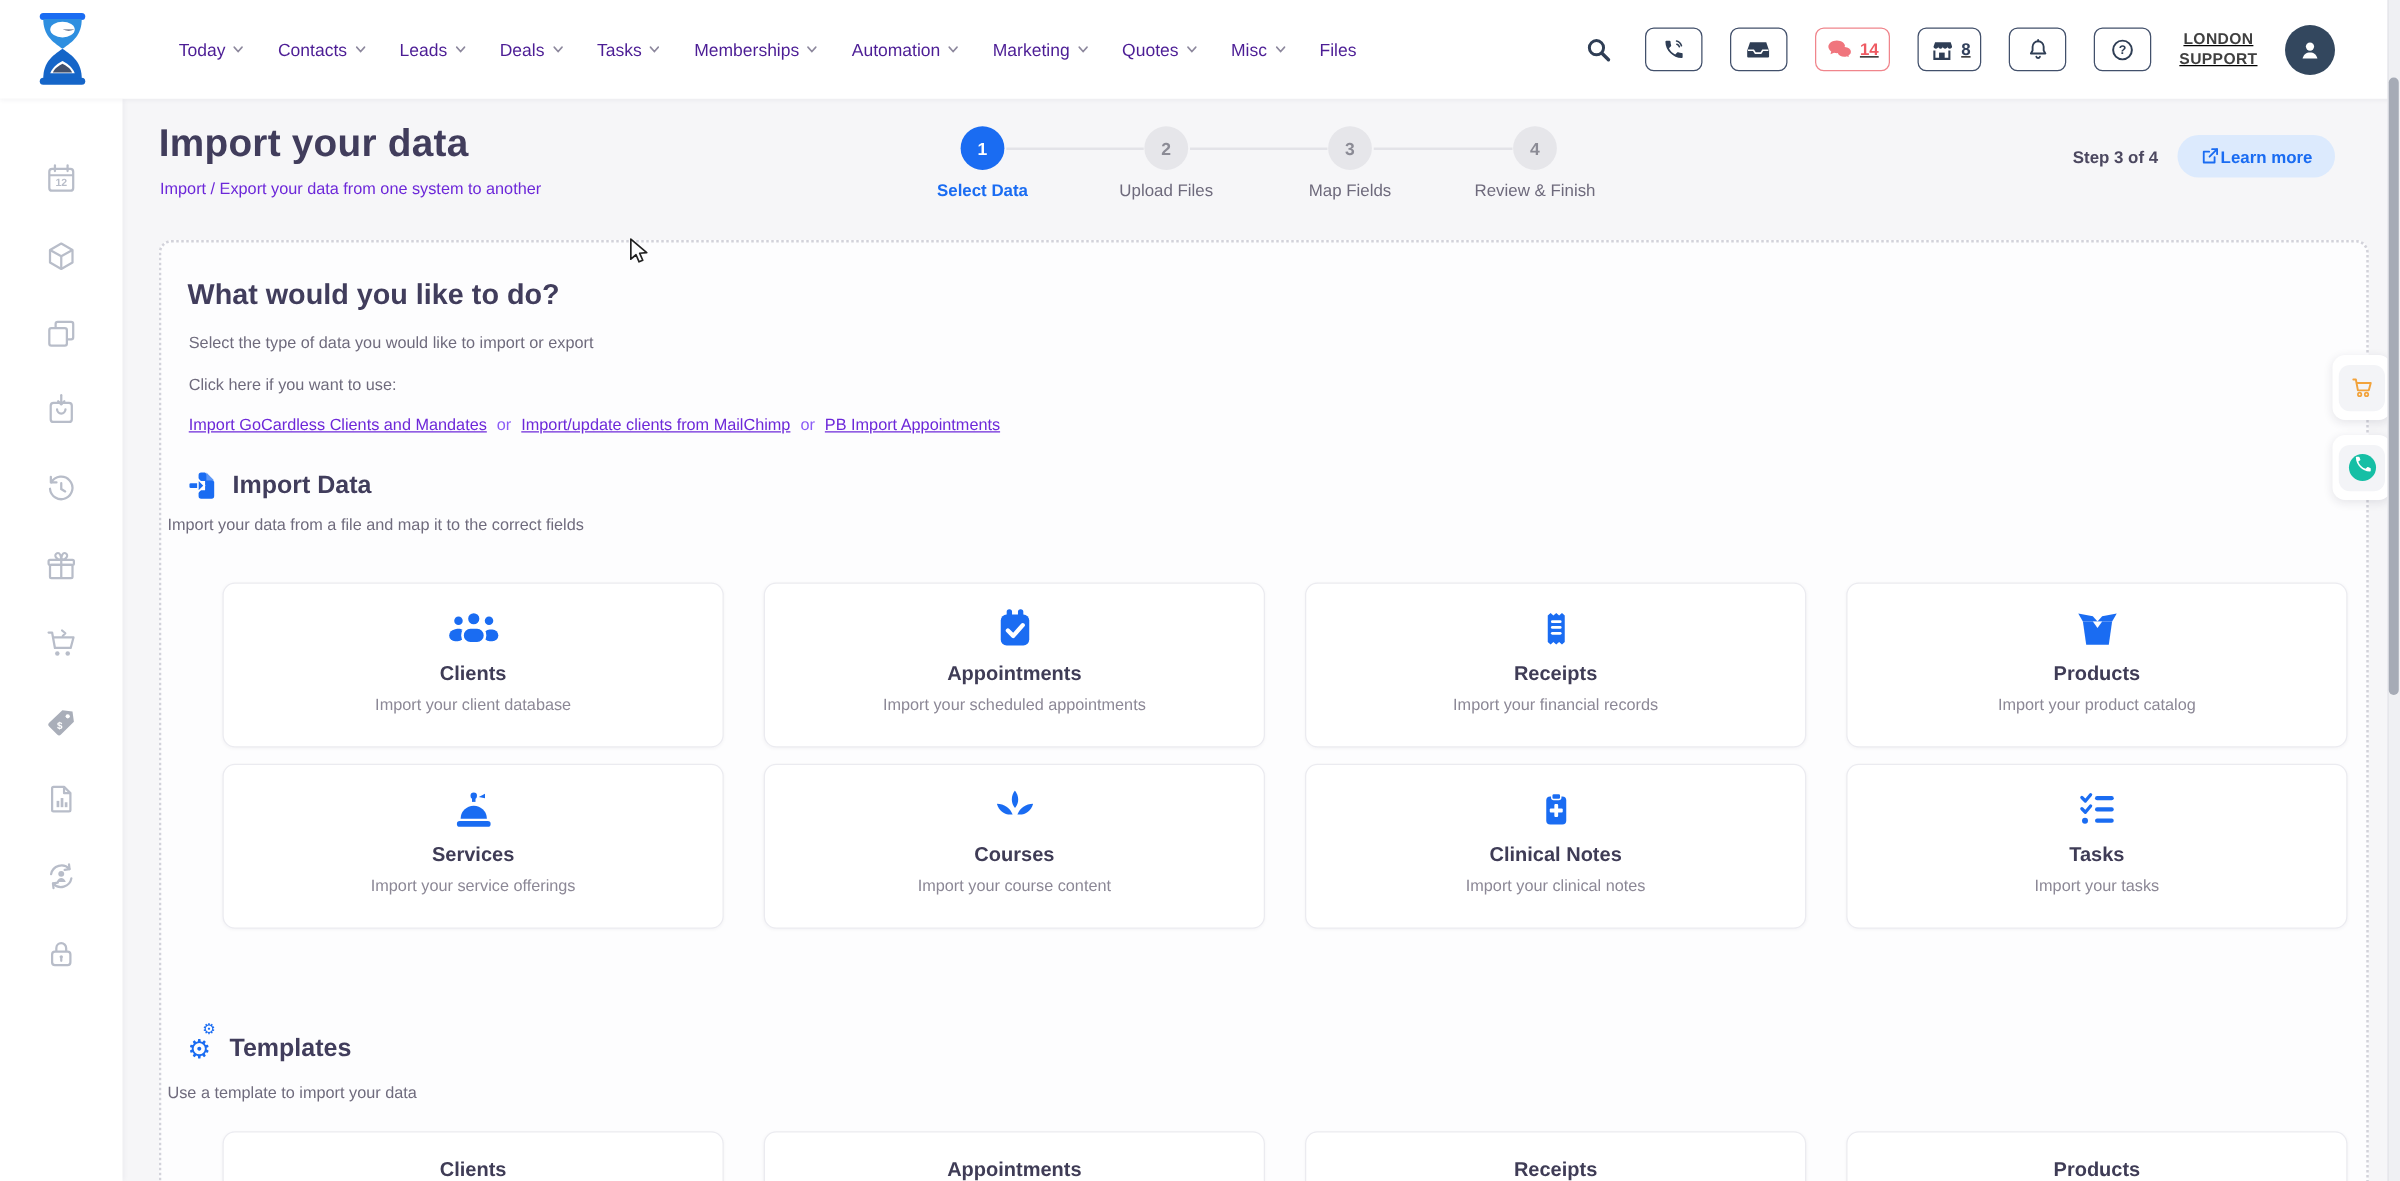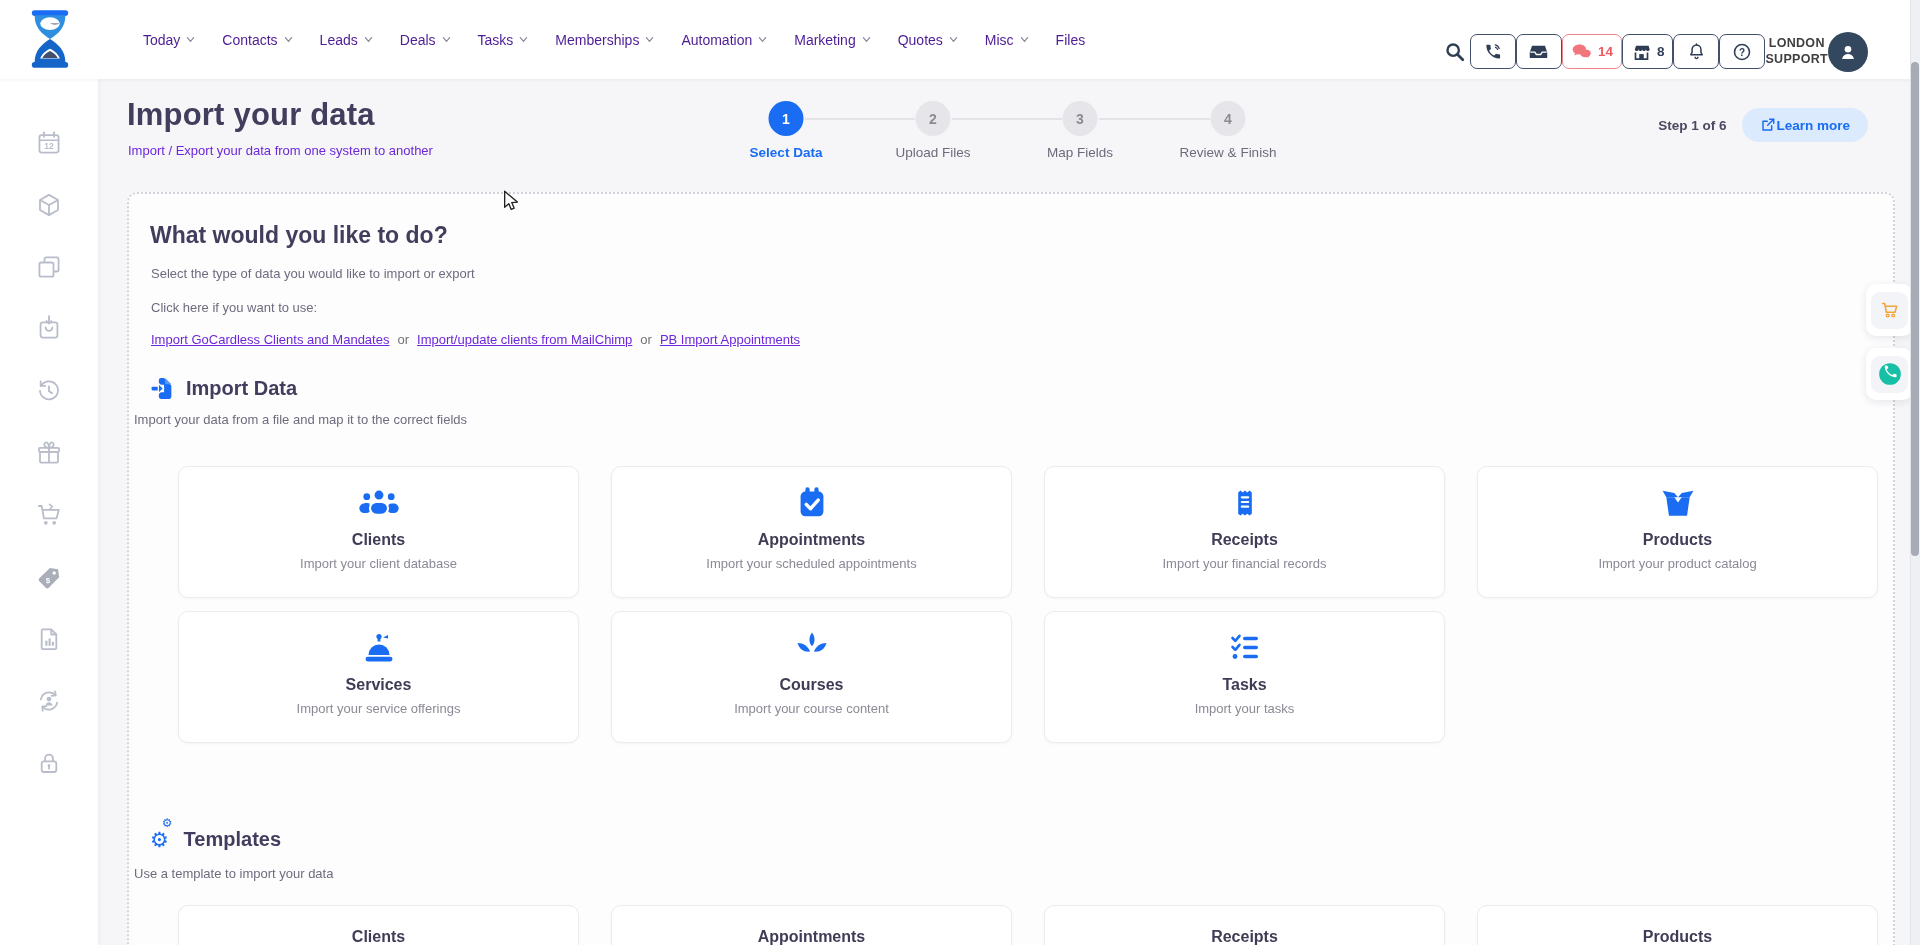--- a/index.html
+++ b/index.html
@@ -4,21 +4,21 @@
 <style>
   * { margin:0; padding:0; box-sizing:border-box; }
   html,body { width:1920px; height:945px; overflow:hidden; font-family:"Liberation Sans","DejaVu Sans",sans-serif; background:#f6f6f8; }
 
   
   .navbar { position:absolute; left:0; top:0; width:1920px; height:79px; background:#ffffff; box-shadow:0 1px 4px rgba(40,40,70,.06); z-index:30; }
   .logo { position:absolute; left:22px; top:8px; width:56px; height:62px; }
   .nav-items { position:absolute; left:143px; top:0; height:79px; display:flex; align-items:center; gap:27px; }
   .nav-item { display:flex; align-items:center; gap:6px; color:#4c1d95; font-size:14px; cursor:pointer; }
   .chev { width:9px; height:9px; }
-  .nav-right { position:absolute; right:52px; top:12px; height:79px; display:flex; align-items:center; gap:0; }
+  .nav-right { position:absolute; right:52px; top:0; height:79px; display:flex; align-items:center; gap:22px;text-decoration:underline; }
   .icon-btn { height:35px; min-width:46px; border:1.6px solid #42506b; border-radius:7px; background:#fff; display:flex; align-items:center; justify-content:center; gap:5px; cursor:pointer; padding:0 8px; }
   .icon-btn.plain { border:none; min-width:30px; padding:0 2px; }
   .icon-btn.alert { border-color:#f0858c; }
   .badge-red { color:#ee5a62; font-size:13.5px; font-weight:bold; }
   .badge-dark { color:#33415c; font-size:13.5px; font-weight:bold; }
   .account-label { color:#404040; font-size:12.5px; font-weight:bold; text-align:center; line-height:1.25; letter-spacing:.3px; }
   .avatar { width:40px; height:40px; border-radius:50%; background:#33475e; display:flex; align-items:center; justify-content:center; cursor:pointer; }
 
   
   .sidebar { position:absolute; left:0; top:79px; width:98px; height:866px; background:#ffffff; box-shadow:1px 0 4px rgba(40,40,70,.05); z-index:20; }
@@ -40,21 +40,21 @@
   .step-indicator { font-size:13.5px; font-weight:bold; color:#4c4860; }
   .learn-more { display:flex; align-items:center; gap:0; background:#dceafd; color:#1a6cf2; font-size:13.5px; font-weight:600; border:none; border-radius:18px; padding:9px 18px; cursor:pointer; }
 
   
   .container { position:absolute; left:127px; top:192px; width:1768px; height:1010px; border:2px dotted #d2d2da; border-radius:10px; background:#fdfdfe; }
   .c-heading { position:absolute; left:21px; top:28px; font-size:23px; font-weight:600; color:#413d5c; }
   .c-sub { position:absolute; left:22px; top:72px; font-size:13px; color:#6f6b7d; }
   .c-click { position:absolute; left:22px; top:106px; font-size:13px; color:#6f6b7d; }
   .links-row { position:absolute; left:22px; top:138px; display:flex; align-items:center; gap:8px; font-size:13px; }
   .link { color:#6d28d9; cursor:pointer;text-decoration:underline; }
-  .or { color:#737373; }
+  .or { color:#8b5cf6; }
 
   .section-head { position:absolute; left:21px; display:flex; align-items:center; gap:11px; }
   .section-title { font-size:20px; font-weight:600; color:#413d5c; }
   .section-sub { position:absolute; left:5px; font-size:13px; color:#6f6b7d; }
   .gear-big { font-size:21px; color:#1a6cf2; line-height:1; }
   .gear-small { font-size:12px; color:#1a6cf2; line-height:1; margin-left:-7px; margin-top:-12px; }
 
   .card-row { position:absolute; left:49px; display:flex; gap:32px; }
   .card { width:401px; height:132px; background:#fff; border:1px solid #ebebf0; border-radius:10px; box-shadow:0 1px 3px rgba(30,30,60,.04); text-align:center; cursor:pointer; padding-top:17px; }
   .card .ic { height:38px; display:flex; align-items:center; justify-content:center; }
@@ -293,21 +293,21 @@
   <div class="step-circle" style="left:164px">2</div>
   <div class="step-circle" style="left:311px">3</div>
   <div class="step-circle" style="left:459px">4</div>
   <div class="step-label active" style="left:17px">Select Data</div>
   <div class="step-label" style="left:164px">Upload Files</div>
   <div class="step-label" style="left:311px">Map Fields</div>
   <div class="step-label" style="left:459px">Review &amp; Finish</div>
 </div>
 
 <div class="step-indicator-wrap">
-  <span class="step-indicator">Step 1 of 6</span>
+  <span class="step-indicator">Step 3 of 4</span>
   <button class="learn-more">
     <svg width="16" height="16" viewBox="0 0 24 24">
         <path d="M17.5 13v6.5H4.5V6.5H11" fill="none" stroke="#1a6cf2" stroke-width="2.2" stroke-linecap="round" stroke-linejoin="round"></path>
         <path d="M14.5 3.5h6v6" fill="none" stroke="#1a6cf2" stroke-width="2.2" stroke-linecap="round" stroke-linejoin="round"></path>
         <path d="M20.5 3.5L11.5 12.5" stroke="#1a6cf2" stroke-width="2.2" stroke-linecap="round"></path>
       </svg>
     <span>Learn more</span>
   </button>
 </div>
 
@@ -409,20 +409,32 @@
             <path d="M20 2.5c3.4 4.2 3.4 10.3 0 13.8-3.4-3.5-3.4-9.6 0-13.8z" fill="#1a6cf2"></path>
             <path d="M5.5 13c5.8 0 10.6 3.4 12.6 8.6-6 .7-10.8-2.3-12.6-8.6z" fill="#1a6cf2"></path>
             <path d="M34.5 13c-5.8 0-10.6 3.4-12.6 8.6 6 .7 10.8-2.3 12.6-8.6z" fill="#1a6cf2"></path>
           </svg>
         </div>
       <div class="card-title">Courses</div>
       <div class="card-desc">Import your course content</div>
     </div>
     <div class="card">
       <div class="ic">
+          <svg width="32" height="36" viewBox="0 0 40 36">
+            <rect x="10" y="4.5" width="20" height="28" rx="4" fill="#1a6cf2"></rect>
+            <rect x="15.5" y="1.5" width="9" height="6" rx="2" fill="#1a6cf2" stroke="#ffffff" stroke-width="1.4"></rect>
+            <rect x="18.1" y="12" width="3.8" height="13" rx="1" fill="#ffffff"></rect>
+            <rect x="13.5" y="16.6" width="13" height="3.8" rx="1" fill="#ffffff"></rect>
+          </svg>
+        </div>
+      <div class="card-title">Clinical Notes</div>
+      <div class="card-desc">Import your clinical notes</div>
+    </div>
+    <div class="card">
+      <div class="ic">
           <svg width="40" height="34" viewBox="0 0 40 32">
             <path d="M7.5 6l2.8 2.8 4.2-5" fill="none" stroke="#1a6cf2" stroke-width="2.6" stroke-linecap="round" stroke-linejoin="round"></path>
             <rect x="18" y="4.8" width="15" height="3.4" rx="1.7" fill="#1a6cf2"></rect>
             <path d="M7.5 15l2.8 2.8 4.2-5" fill="none" stroke="#1a6cf2" stroke-width="2.6" stroke-linecap="round" stroke-linejoin="round"></path>
             <rect x="18" y="13.8" width="15" height="3.4" rx="1.7" fill="#1a6cf2"></rect>
             <circle cx="10" cy="24.5" r="2.4" fill="#1a6cf2"></circle>
             <rect x="18" y="22.8" width="15" height="3.4" rx="1.7" fill="#1a6cf2"></rect>
           </svg>
         </div>
       <div class="card-title">Tasks</div>

